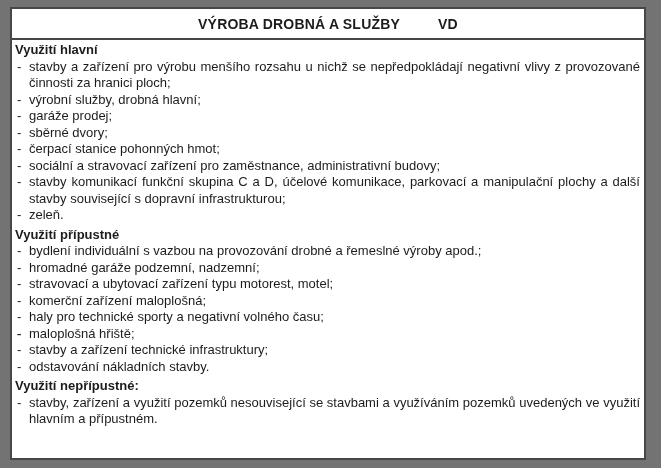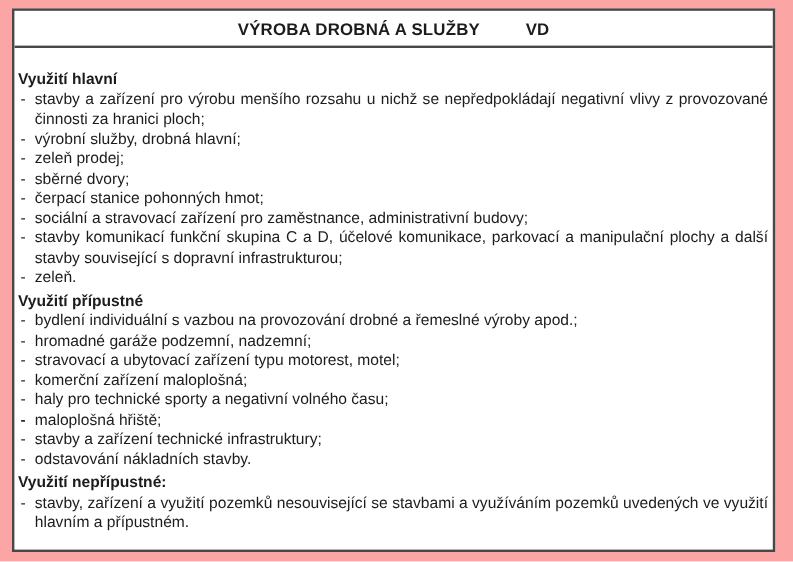--- a/index.html
+++ b/index.html
@@ -8,21 +8,21 @@
     background: #ffffff;
     width: 661px;
     height: 468px;
     font-family: "Liberation Sans", "DejaVu Sans", sans-serif;
     color: #1c1c1c;
   }
   .page {
     position: relative;
     width: 661px;
     height: 468px;
-    background: #fca5a5;
+    background: #737373;
     overflow: hidden;
   }
   .doc-table {
     position: absolute;
     left: 10px;
     top: 7px;
     width: 636px;
     height: 453px;
     box-sizing: border-box;
     border: 2px solid #474747;
@@ -35,21 +35,21 @@
     border-bottom: 2px solid #474747;
     display: flex;
     align-items: center;
     justify-content: center;
     gap: 38px;
     font-size: 14px;
     font-weight: bold;
     letter-spacing: 0.2px;
   }
   .doc-body {
-    padding: 18px 4px 0 3px;
+    padding: 2px 4px 0 3px;
   }
   .section + .section {
     margin-top: 3px;
   }
   .section-heading {
     font-size: 13px;
     font-weight: bold;
     line-height: 16.5px;
   }
   ul.doc-list {
@@ -78,21 +78,21 @@
     <div class="doc-header">
       <span>VÝROBA DROBNÁ A SLUŽBY</span>
       <span>VD</span>
     </div>
     <div class="doc-body">
       <div class="section">
         <div class="section-heading">Využití hlavní</div>
         <ul class="doc-list">
             <li class="doc-li"><span class="dash">-</span><span class="li-text">stavby a zařízení pro výrobu menšího rozsahu u nichž se nepředpokládají negativní vlivy z&nbsp;provozované činnosti za hranici ploch;</span></li>
             <li class="doc-li"><span class="dash">-</span><span class="li-text">výrobní služby, drobná hlavní;</span></li>
-            <li class="doc-li"><span class="dash">-</span><span class="li-text">zeleň prodej;</span></li>
+            <li class="doc-li"><span class="dash">-</span><span class="li-text">garáže prodej;</span></li>
             <li class="doc-li"><span class="dash">-</span><span class="li-text">sběrné dvory;</span></li>
             <li class="doc-li"><span class="dash">-</span><span class="li-text">čerpací stanice pohonných hmot;</span></li>
             <li class="doc-li"><span class="dash">-</span><span class="li-text">sociální a stravovací zařízení pro zaměstnance, administrativní budovy;</span></li>
             <li class="doc-li"><span class="dash">-</span><span class="li-text">stavby komunikací funkční skupina C a D, účelové komunikace, parkovací a manipulační plochy a&nbsp;další stavby související s dopravní infrastrukturou;</span></li>
             <li class="doc-li"><span class="dash">-</span><span class="li-text">zeleň.</span></li>
           </ul>
       </div>
       <div class="section">
         <div class="section-heading">Využití přípustné</div>
         <ul class="doc-list">

